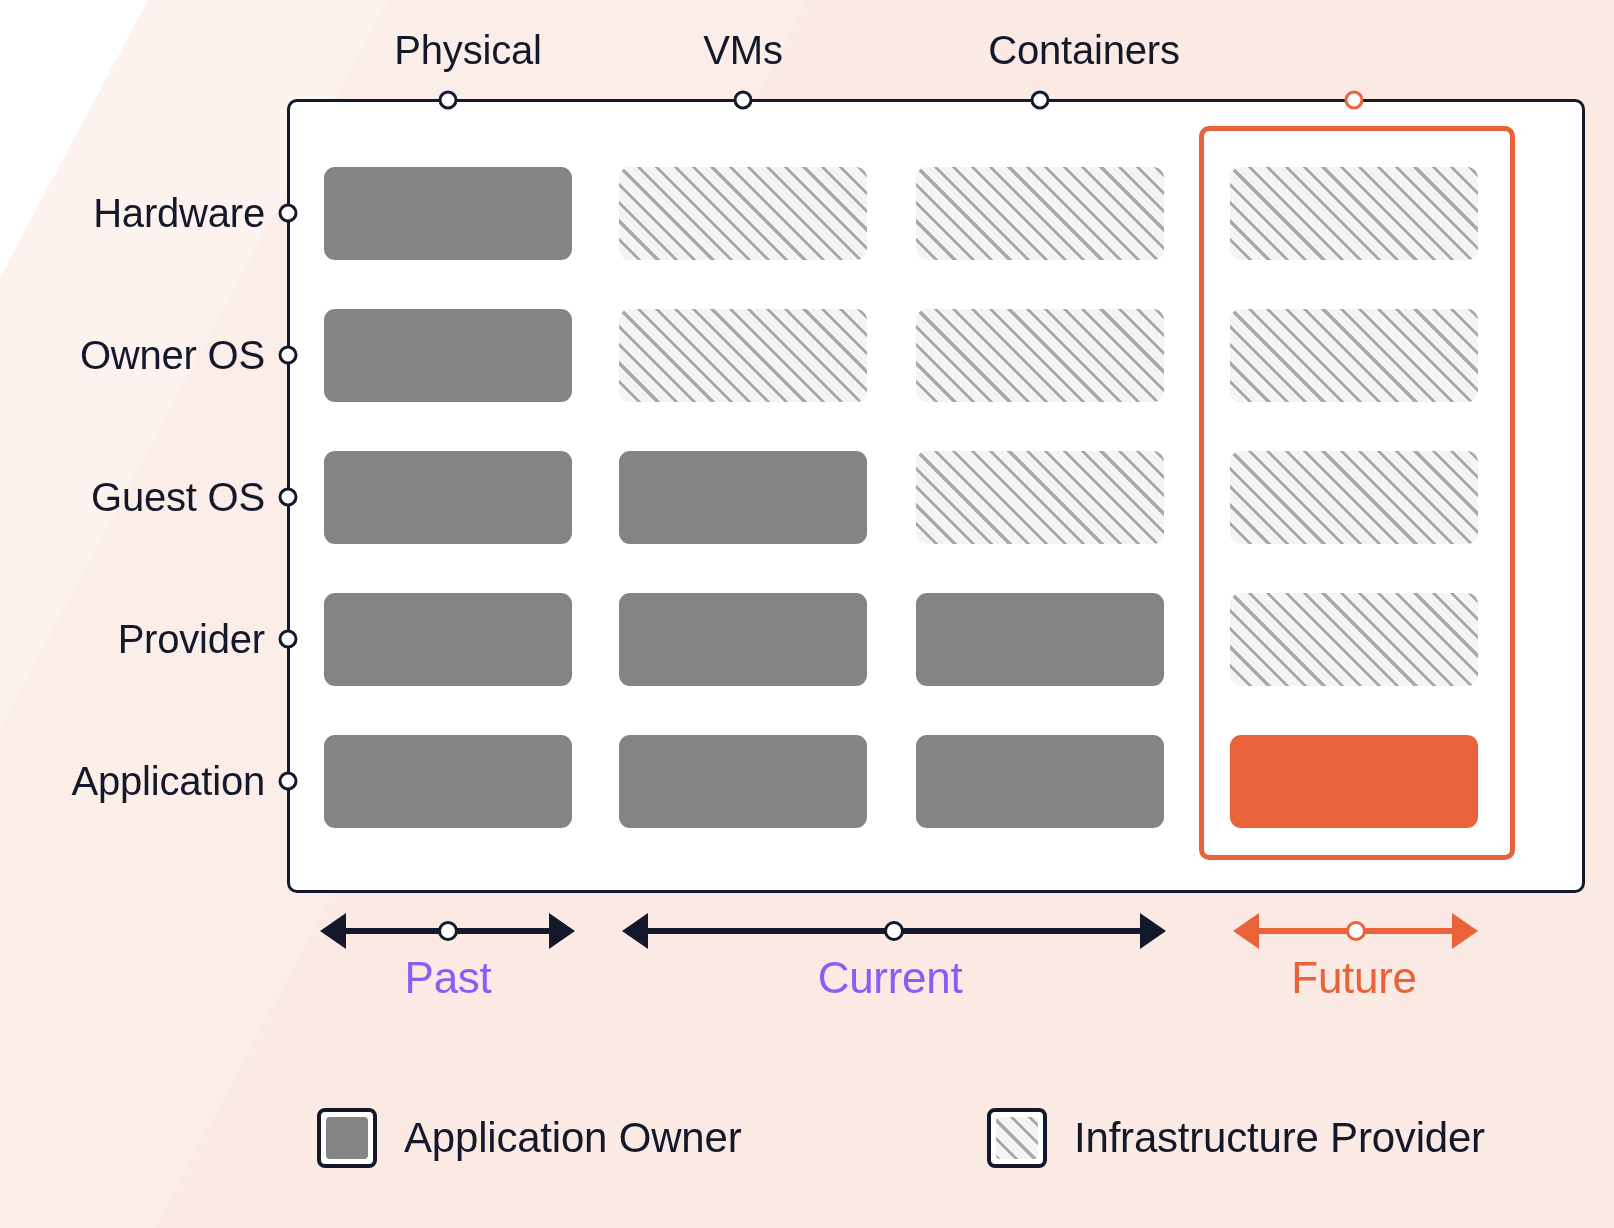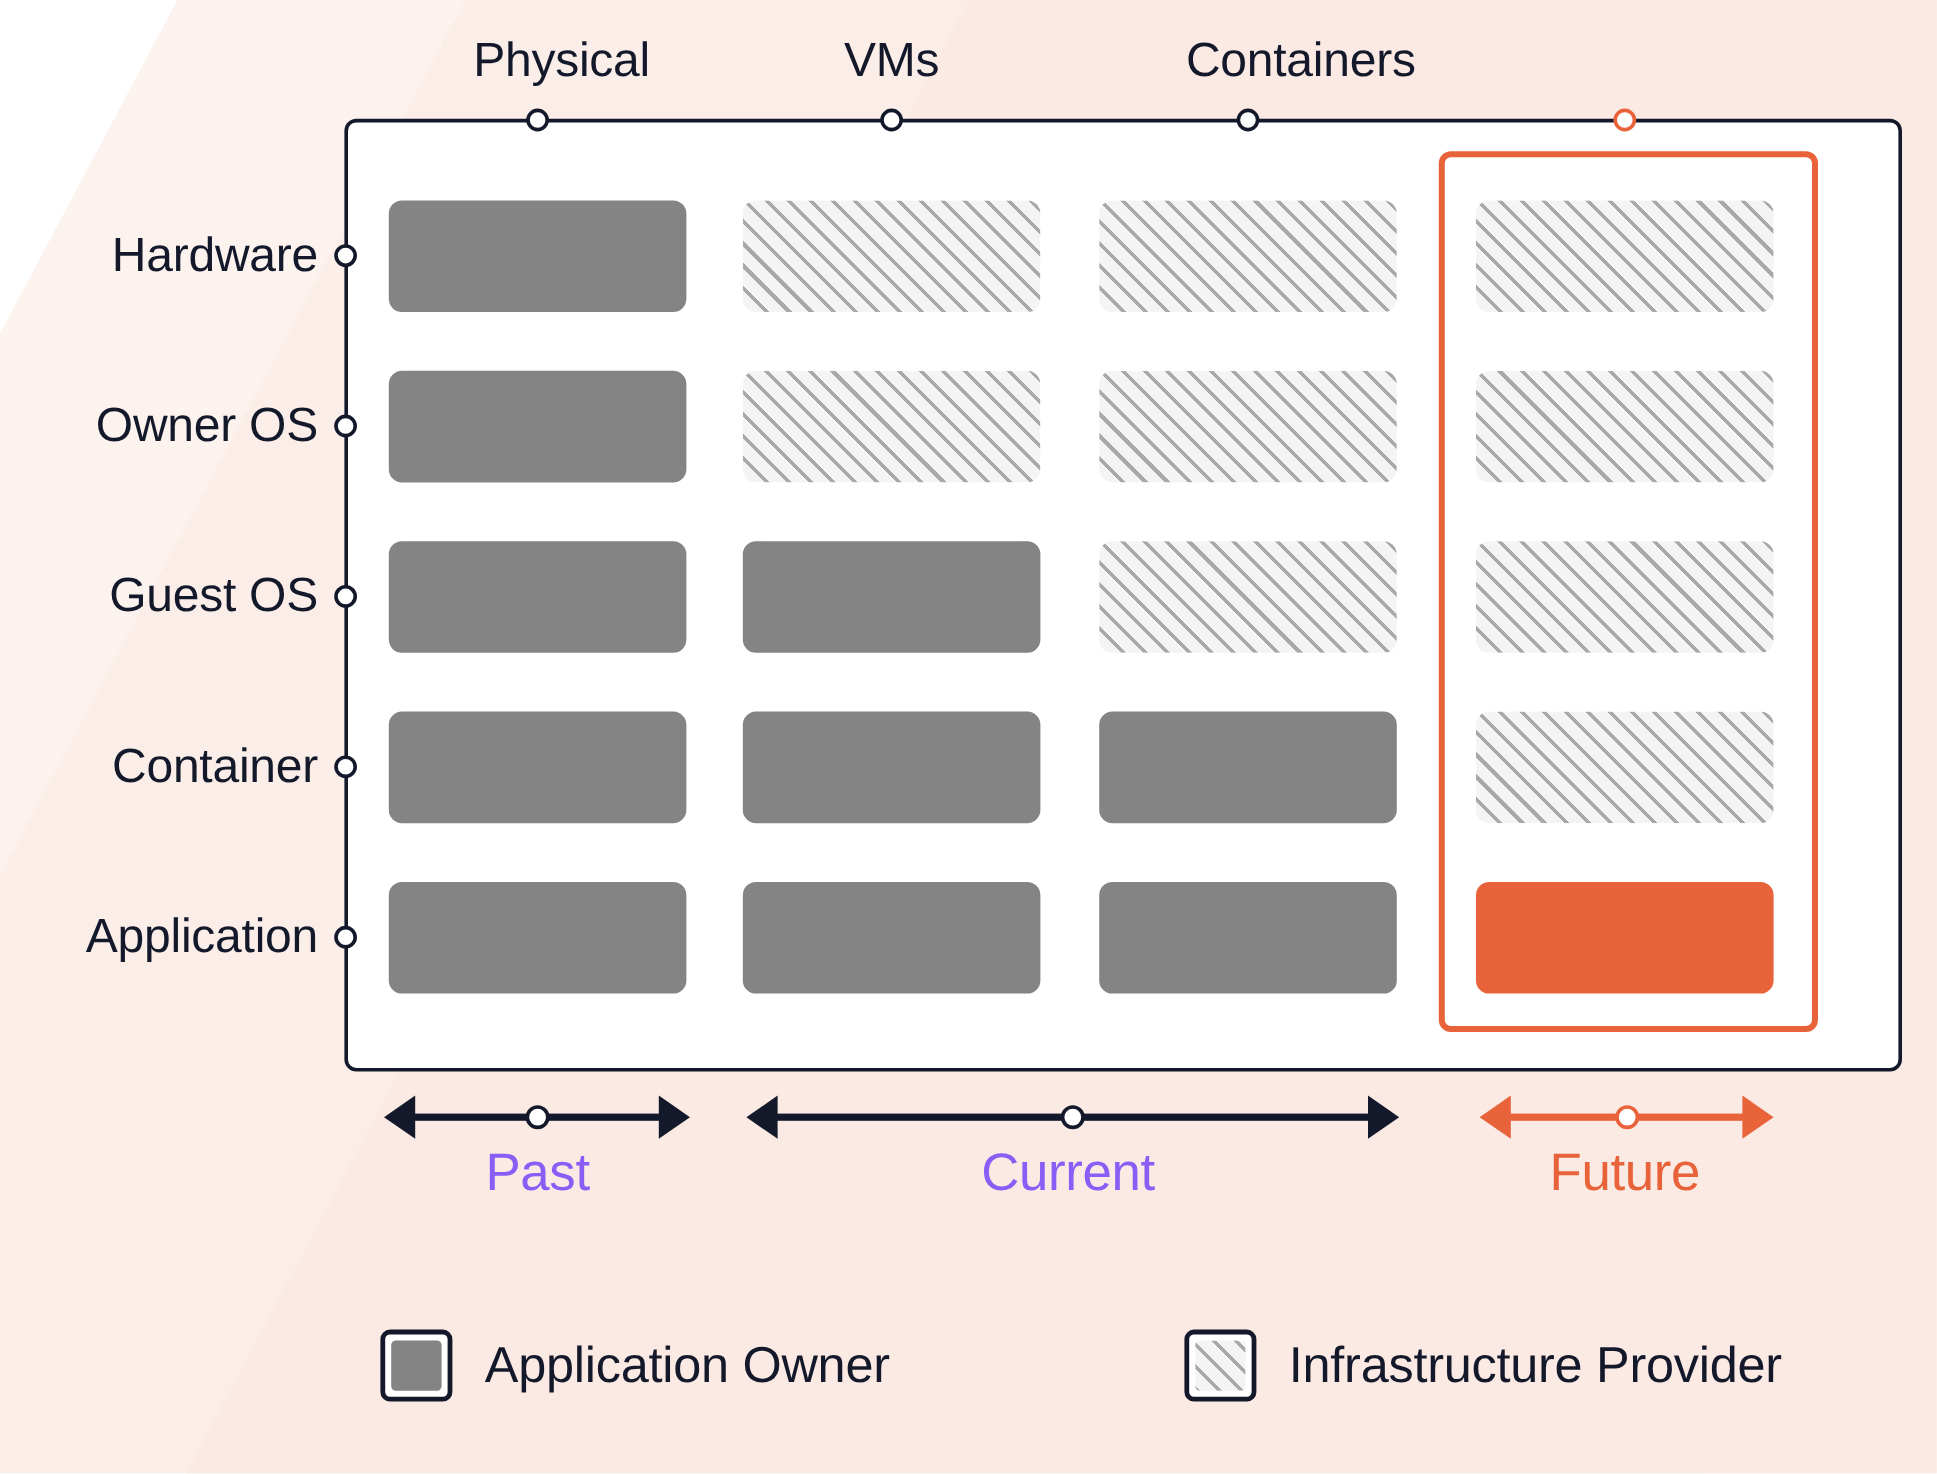--- a/index.html
+++ b/index.html
@@ -225,21 +225,21 @@
   <div class="col-head" style="left:1084px;">Containers</div>
 
   <div class="node" style="left:448px;  top:100px;"></div>
   <div class="node" style="left:743px;  top:100px;"></div>
   <div class="node" style="left:1040px; top:100px;"></div>
   <div class="node accent" style="left:1354px; top:100px;"></div>
 
   <div class="row-label" style="top:213px;">Hardware</div>
   <div class="row-label" style="top:355px;">Owner OS</div>
   <div class="row-label" style="top:497px;">Guest OS</div>
-  <div class="row-label" style="top:639px;">Container</div>
+  <div class="row-label" style="top:639px;">Provider</div>
   <div class="row-label" style="top:781px;">Application</div>
 
   <div class="node" style="left:288px; top:213px;"></div>
   <div class="node" style="left:288px; top:355px;"></div>
   <div class="node" style="left:288px; top:497px;"></div>
   <div class="node" style="left:288px; top:639px;"></div>
   <div class="node" style="left:288px; top:781px;"></div>
 
   <div class="cell owner" style="left:324px;  top:167px; width:248px; height:93px;"></div>
   <div class="cell provider" style="left:619px;  top:167px; width:248px; height:93px;"></div>

